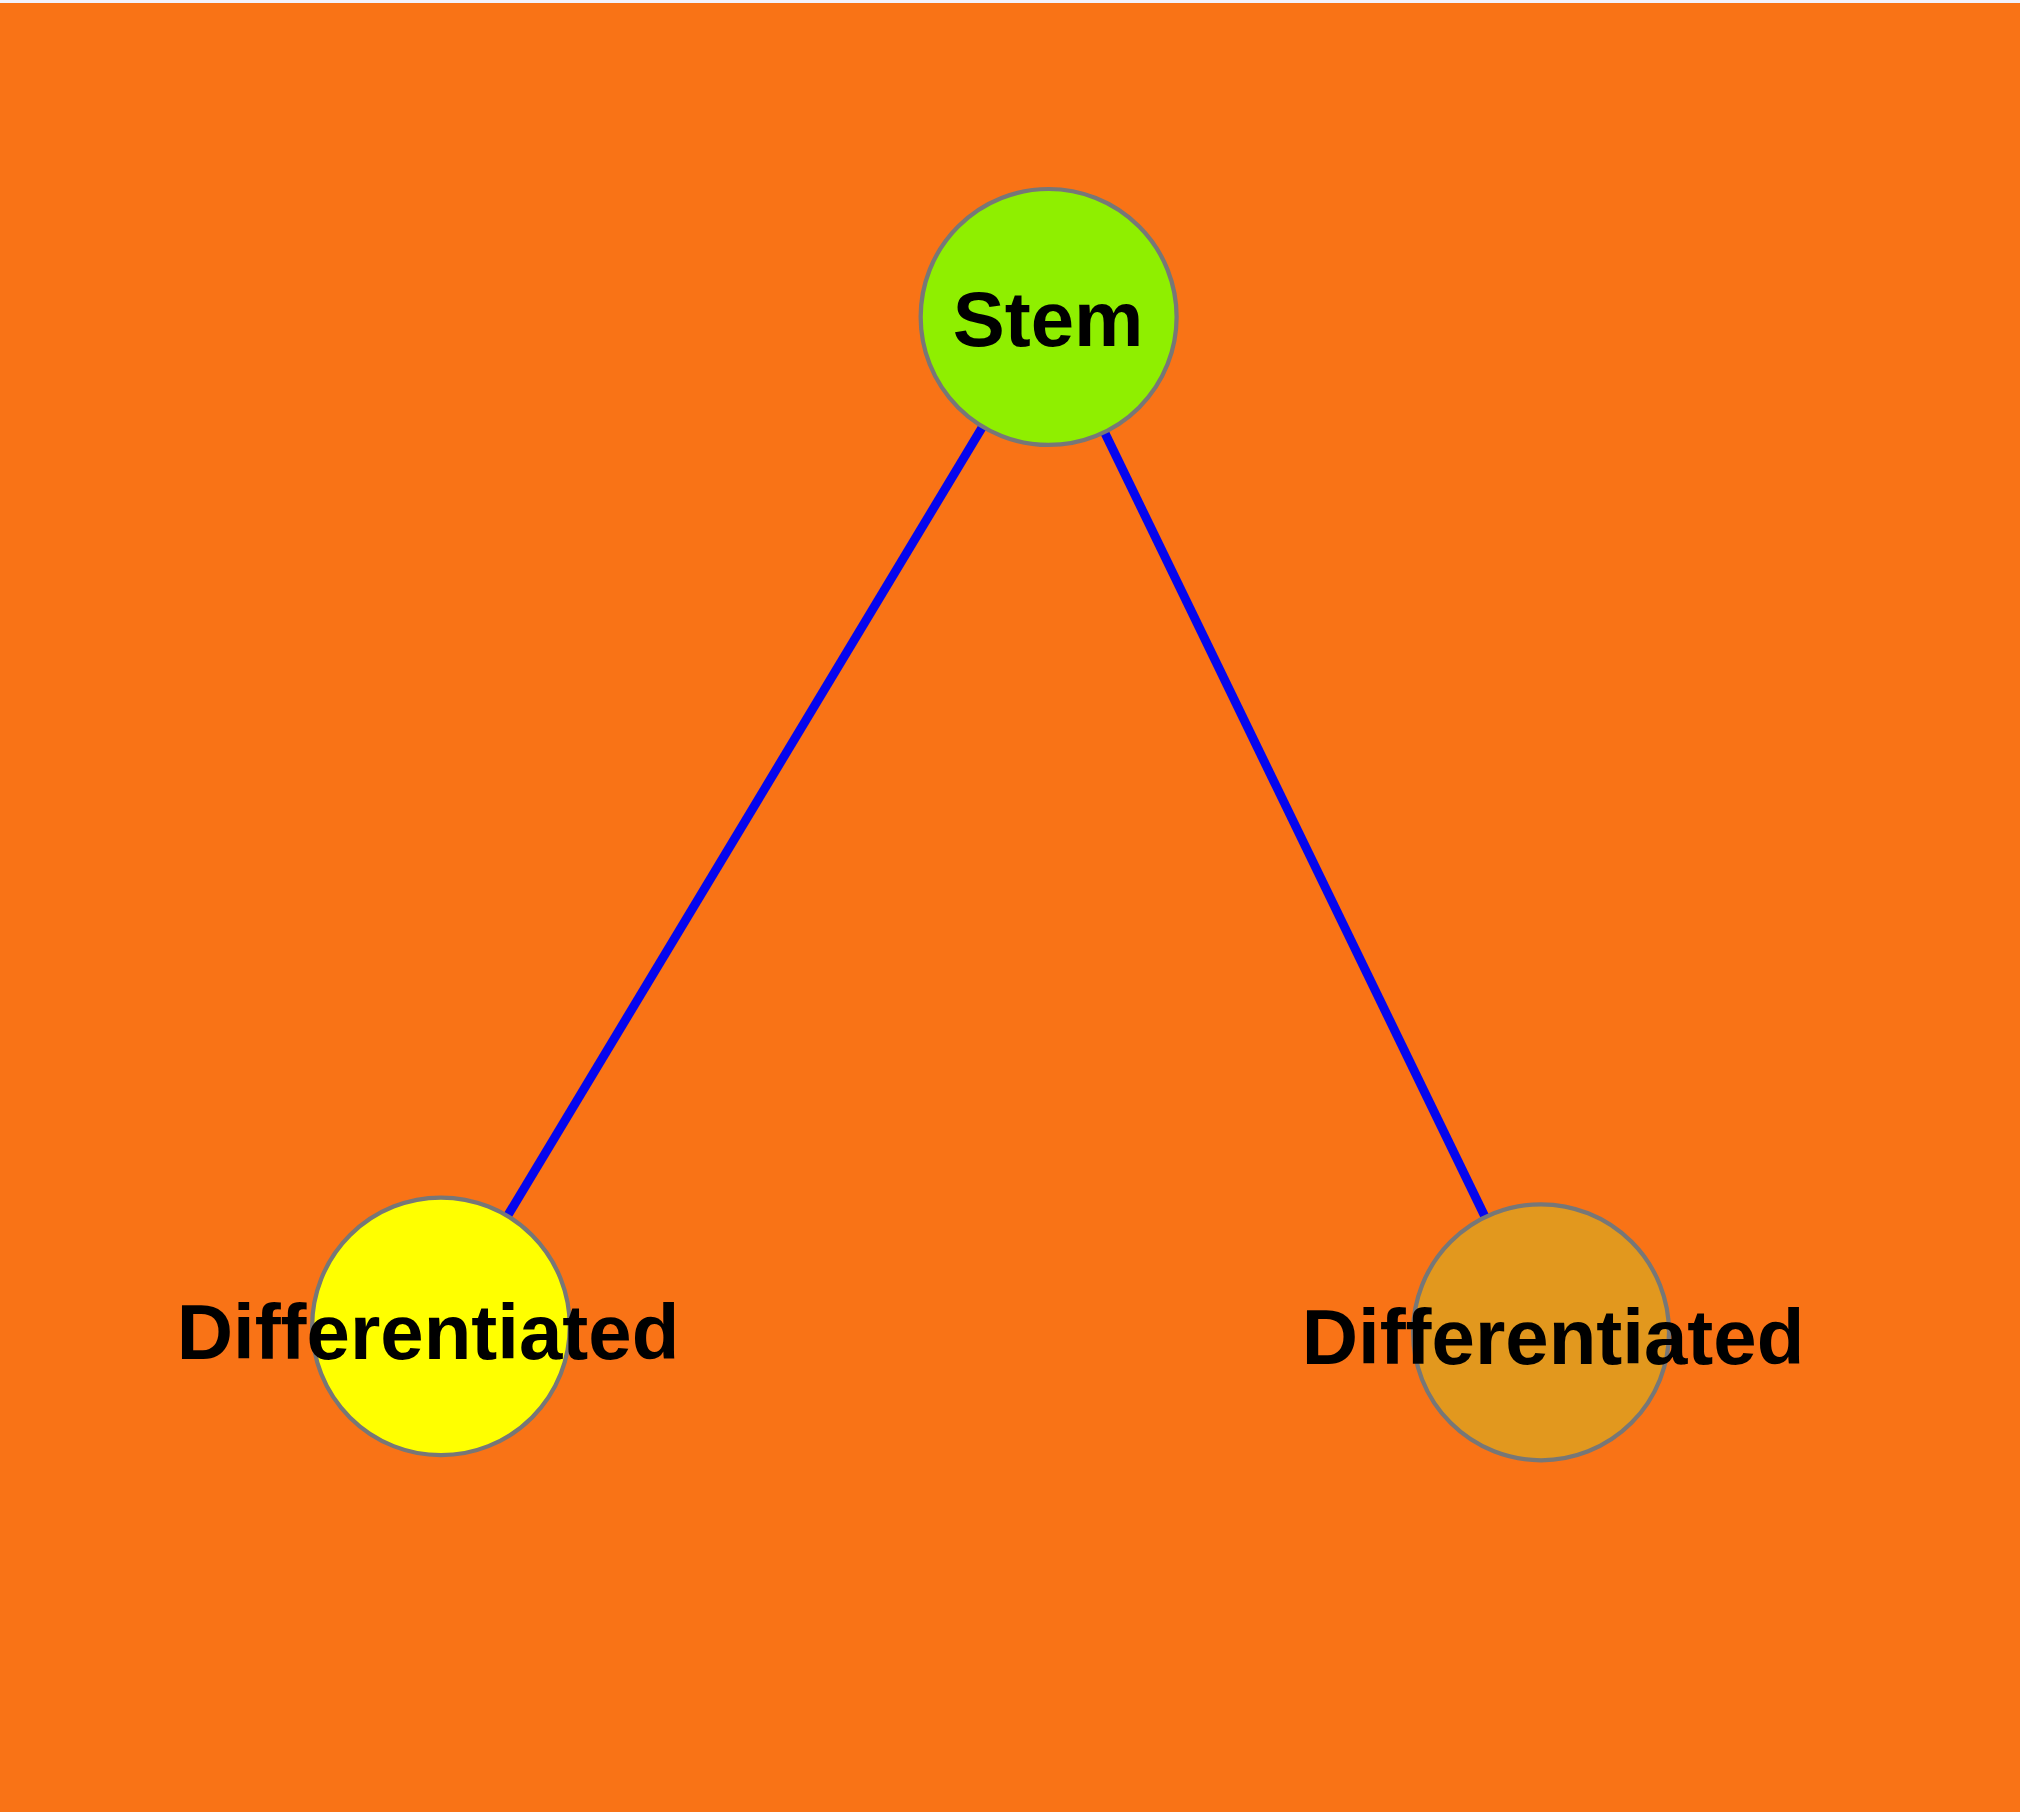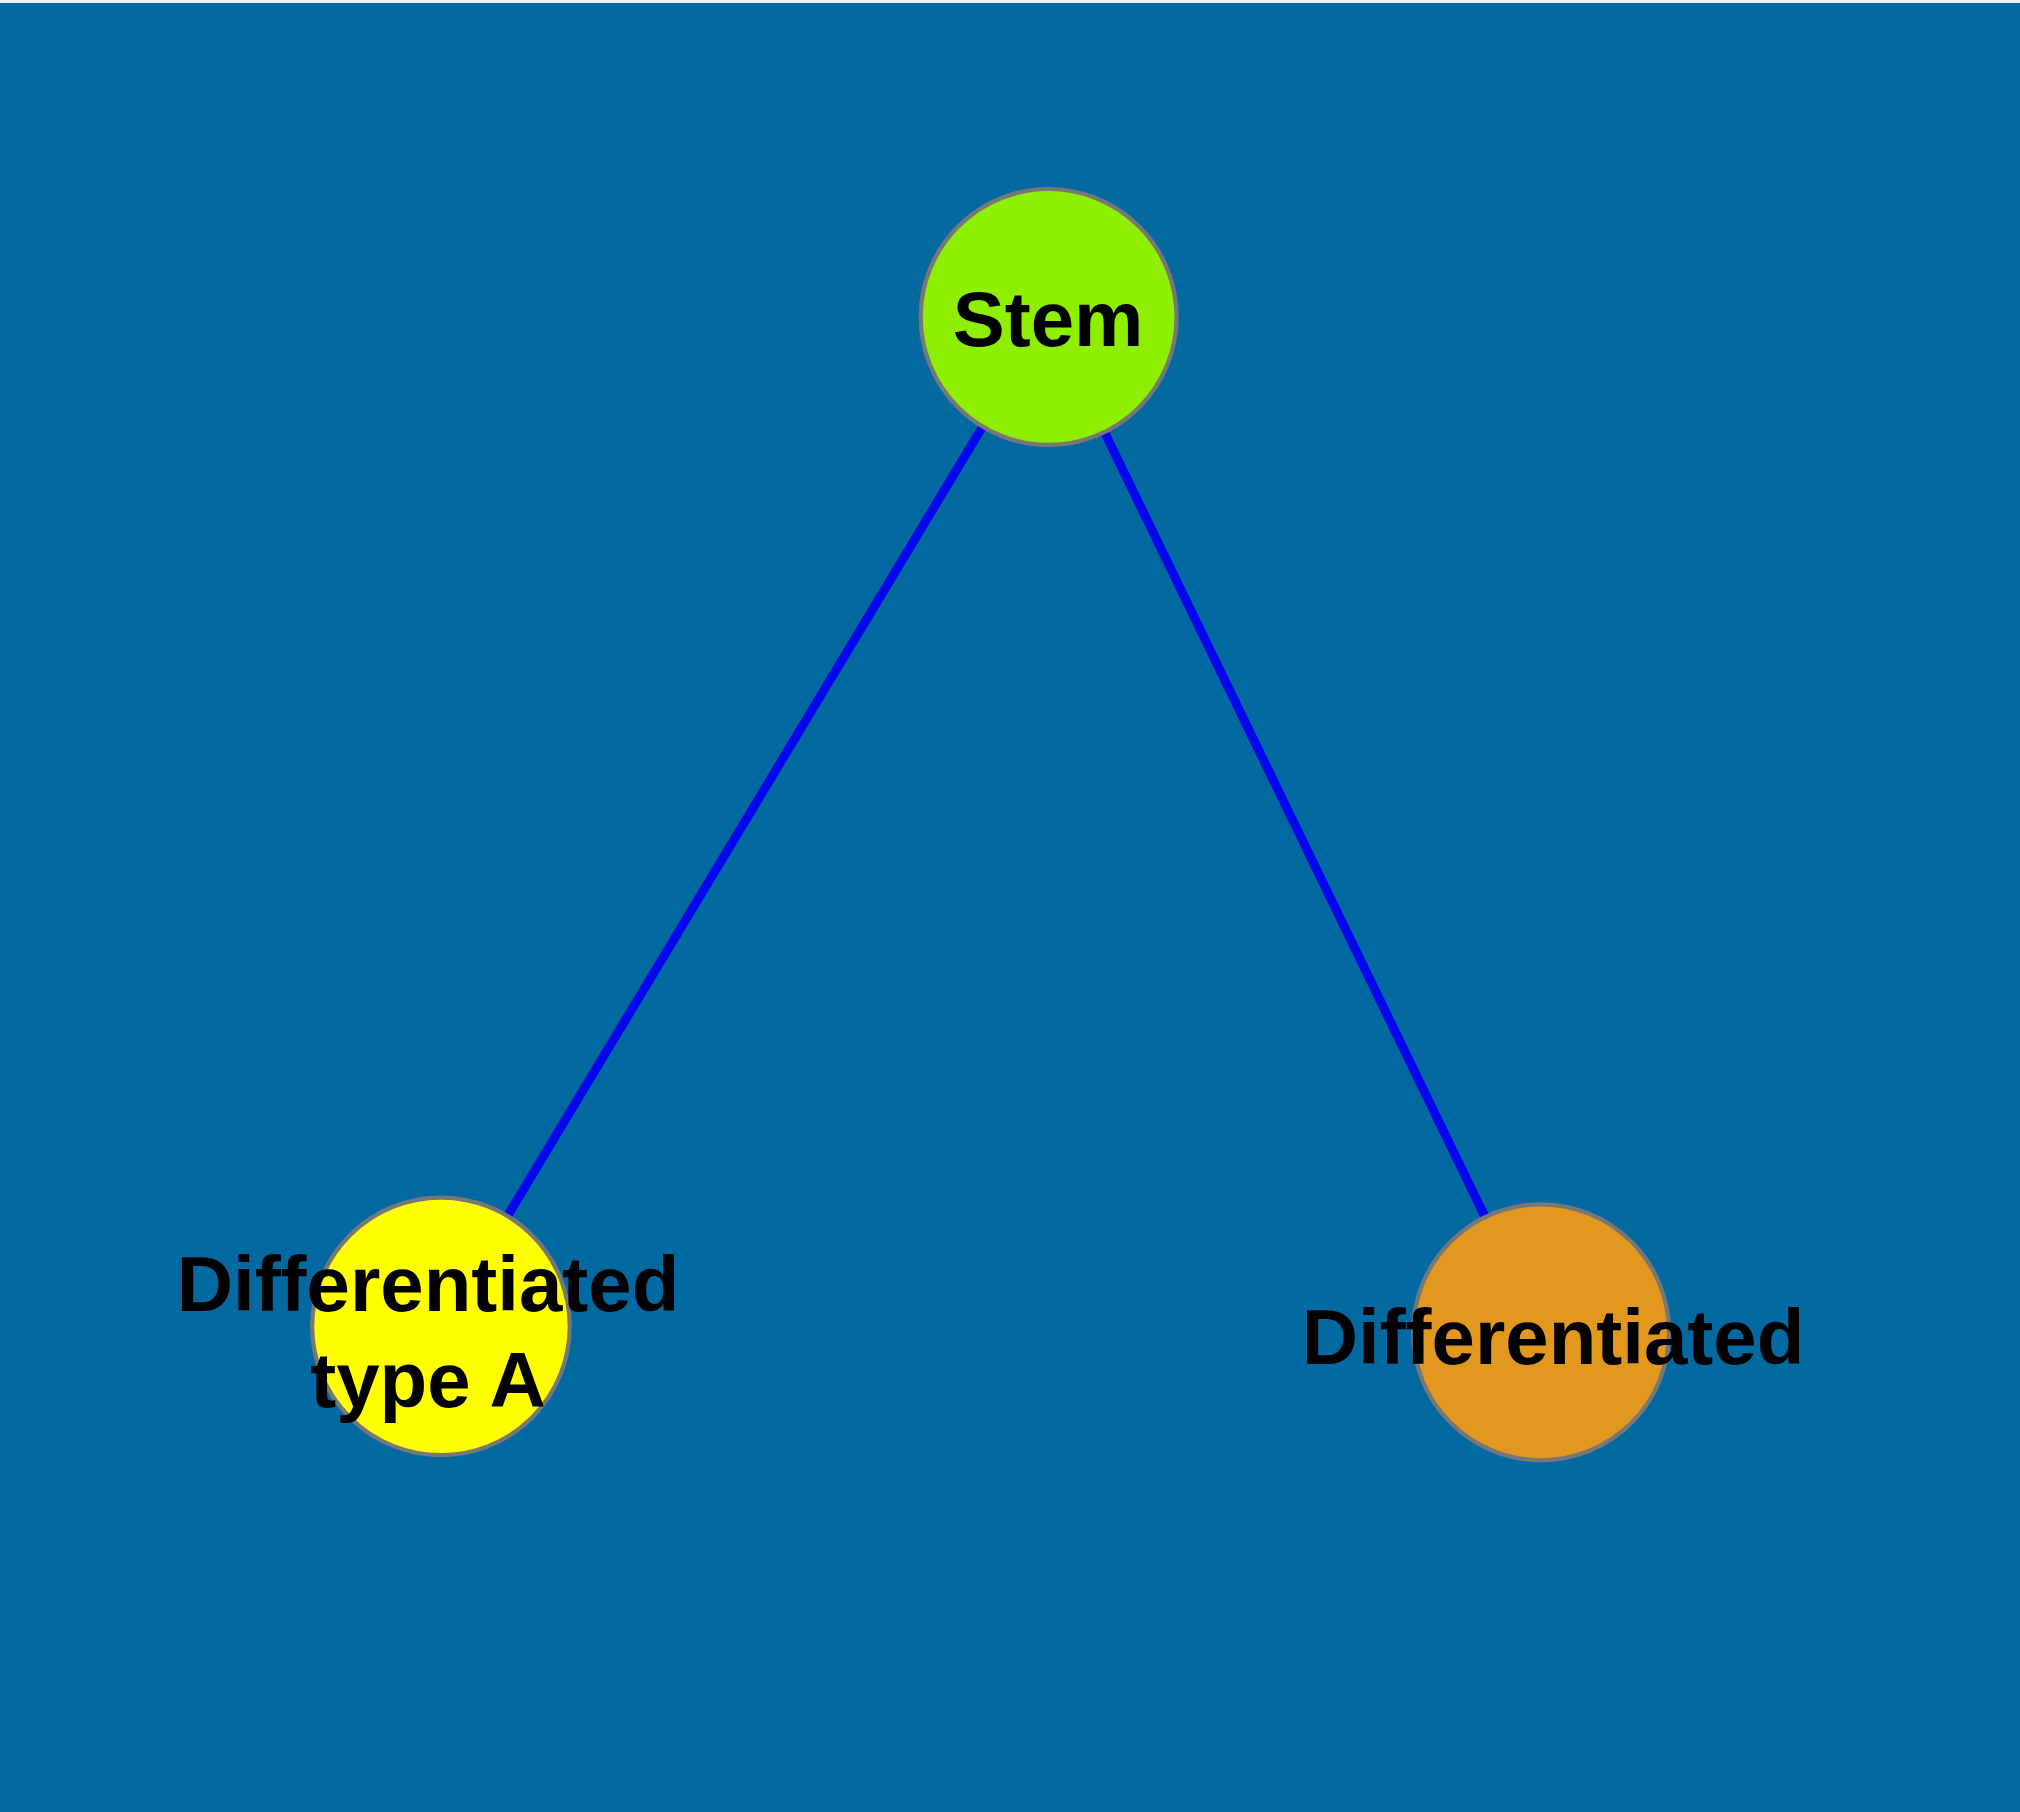--- a/index.html
+++ b/index.html
@@ -42,41 +42,40 @@
     line-height: 96px;
     color: #000000;
     white-space: nowrap;
     text-align: center;
     pointer-events: none;
   }
 </style>
 </head>
 <body>
 
-<div class="canvas" style="background: #0369a1;">
+<div class="canvas" style="background: #f97316;">
 
   <div class="top-edge-strip"></div>
 
   <svg class="diagram" width="2021" height="1812" viewBox="0 0 2384 2138">
 
     <line class="edge" x1="1237" y1="374" x2="520" y2="1565" stroke="#0505EE"></line>
     <line class="edge" x1="1237" y1="374" x2="1818" y2="1572" stroke="#0505EE"></line>
 
     <circle class="node" cx="1237" cy="374" r="151" fill="#8FEF00" stroke="#777777"></circle>
     <circle class="node" cx="520" cy="1565" r="152" fill="#FFFF00" stroke="#777777"></circle>
     <circle class="node" cx="1818" cy="1572" r="151" fill="#E2981E" stroke="#777777"></circle>
   </svg>
 
   <div class="node-label" style="left:1048px; top:319px;">
     <span class="label-line">Stem</span>
   </div>
 
   <div class="node-label" style="left:428px; top:1332px;">
     <span class="label-line">Differentiated</span>
-    <span class="label-line">type A</span>
   </div>
 
   <div class="node-label" style="left:1553px; top:1337px;">
     <span class="label-line">Differentiated</span>
   </div>
 
 </div>
 
 
 </body></html>

